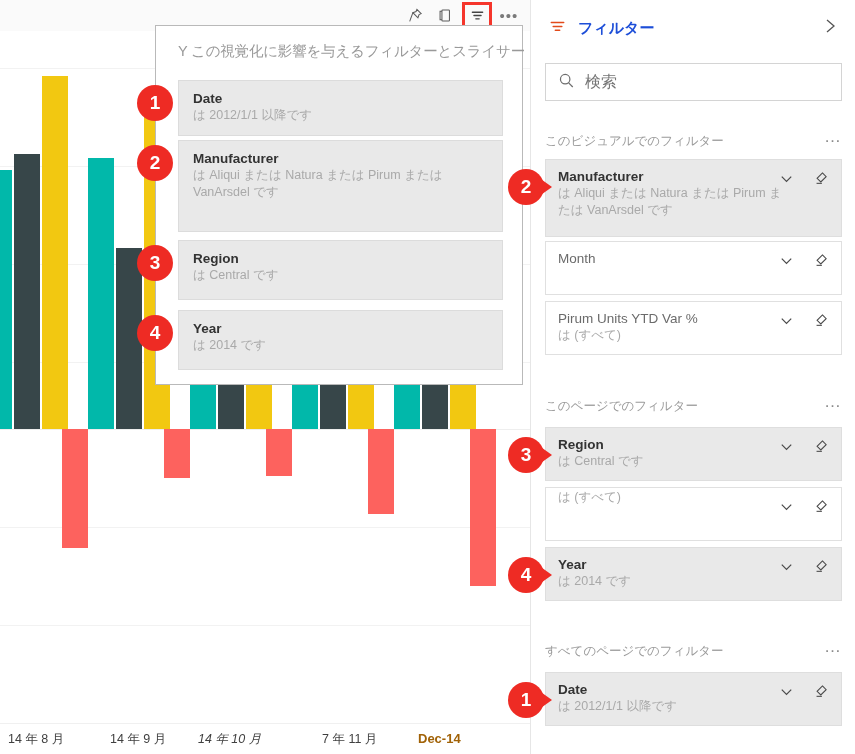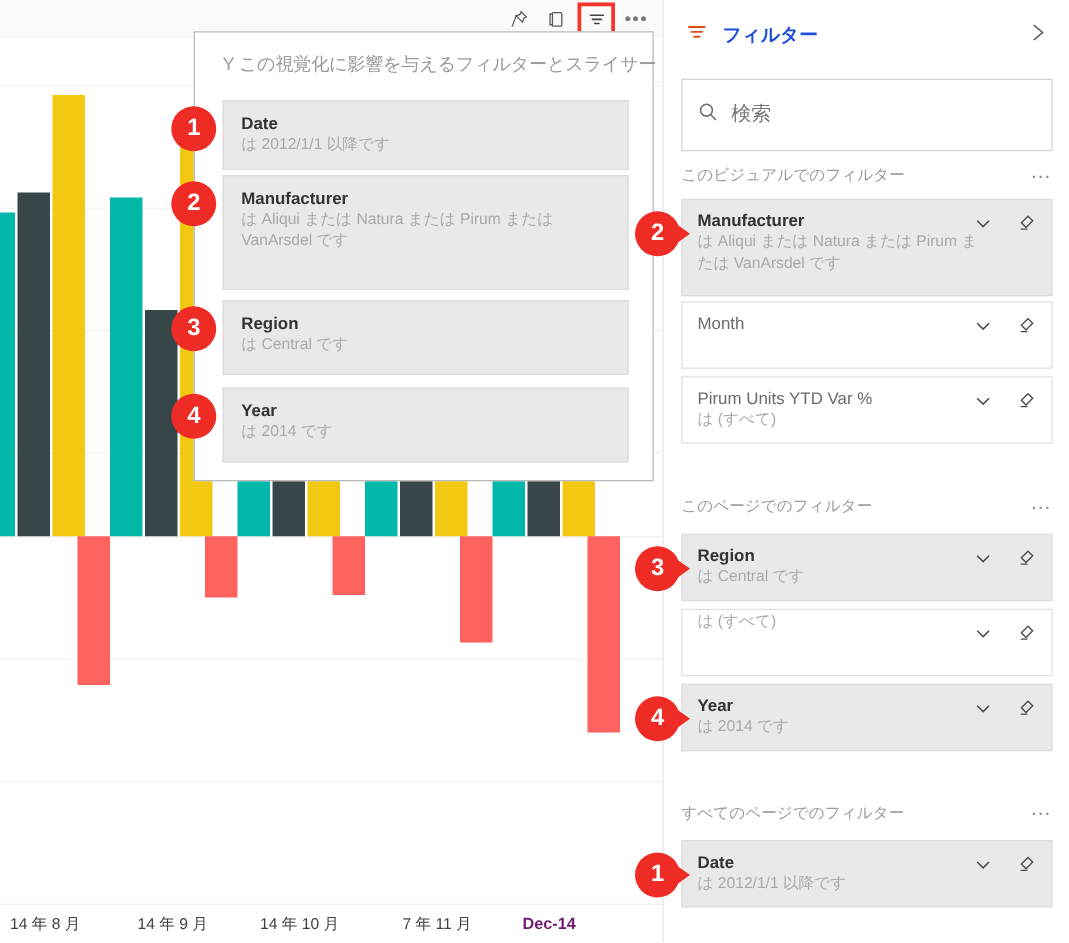--- a/index.html
+++ b/index.html
@@ -48,21 +48,21 @@
 
   
   #x-axis {
     position: absolute; left: 0; top: 723px; width: 530px; height: 31px;
     border-top: 1px solid #f0f0f0;
   }
   .x-tick {
     position: absolute; top: 7px;
     font-size: 12.5px; color: #404040; white-space: nowrap;
   }
-  .x-tick.bold { color: #701a75; font-weight: bold; font-size: 13px; }
+  .x-tick.bold { color: #a16207; font-weight: bold; font-size: 13px; }
 
   
   #visual-filter-popup {
     position: absolute; left: 155px; top: 25px; width: 368px; height: 360px;
     background: #ffffff; border: 1px solid #b9b9b9;
     z-index: 40;
   }
   #popup-header {
     position: absolute; left: 22px; top: 16px; right: 8px;
     font-size: 14.5px; color: #999999; white-space: nowrap;
@@ -108,21 +108,21 @@
   #pane-header .pane-ficon { margin-left: 18px; color: #e24a1a; }
   #pane-title {
     margin-left: 12px; font-size: 15px; color: #1d4ed8; font-weight: bold;
   }
   #pane-expand {
     position: absolute; right: 16px; top: 4px;
     color: #555555;
   }
 
   #search-box {
-    position: absolute; left: 14px; top: 63px; width: 297px; height: 58px;
+    position: absolute; left: 14px; top: 63px; width: 297px; height: 38px;
     border: 1px solid #d4d4d4; background: #ffffff;
     display: flex; align-items: center;
   }
   #search-icon { margin-left: 12px; color: #6d6d6d; }
   #search-input {
     border: none; outline: none; margin-left: 10px;
     font-size: 16px; color: #3a3a3a; width: 220px;
     font-family: "Liberation Sans", "DejaVu Sans", sans-serif;
     background: transparent;
   }
@@ -189,21 +189,21 @@
         <div class="bar" style="background: rgb(253, 98, 94); width: 26px; left: 368px; top: 398px; height: 84.78px;"></div>
         <div class="bar" style="background: rgb(1, 184, 170); width: 26px; left: 394px; top: 84px; height: 314px;"></div>
         <div class="bar" style="background: rgb(55, 70, 73); width: 26px; left: 422px; top: 87.925px; height: 310.075px;"></div>
         <div class="bar" style="background: rgb(242, 200, 17); width: 26px; left: 450px; top: 154.65px; height: 243.35px;"></div>
         <div class="bar" style="background: rgb(253, 98, 94); width: 26px; left: 470px; top: 398px; height: 157px;"></div>
       </div>
 
     <div id="x-axis">
         <div class="x-tick" style="left: 8px;">14 年 8 月</div>
         <div class="x-tick" style="left: 110px;">14 年 9 月</div>
-        <div class="x-tick" style="left: 208px;">14 年 10 月</div>
+        <div class="x-tick" style="left: 198px; font-style: italic;">14 年 10 月</div>
         <div class="x-tick" style="left: 322px;">7 年 11 月</div>
         <div class="x-tick bold" style="left: 418px;">Dec-14</div>
       </div>
 
     <div id="visual-toolbar">
       <div class="tb-btn">
         <svg width="15" height="15" viewBox="0 0 16 16" fill="none" stroke="#5a5a5a" stroke-width="1.1">
           <path d="M9.5 1.5 L14 6 L11.8 7 L10.6 10.4 L5.2 5 L8.6 3.8 Z"></path>
           <line x1="5.2" y1="5" x2="1.8" y2="14.2"></line>
         </svg>

